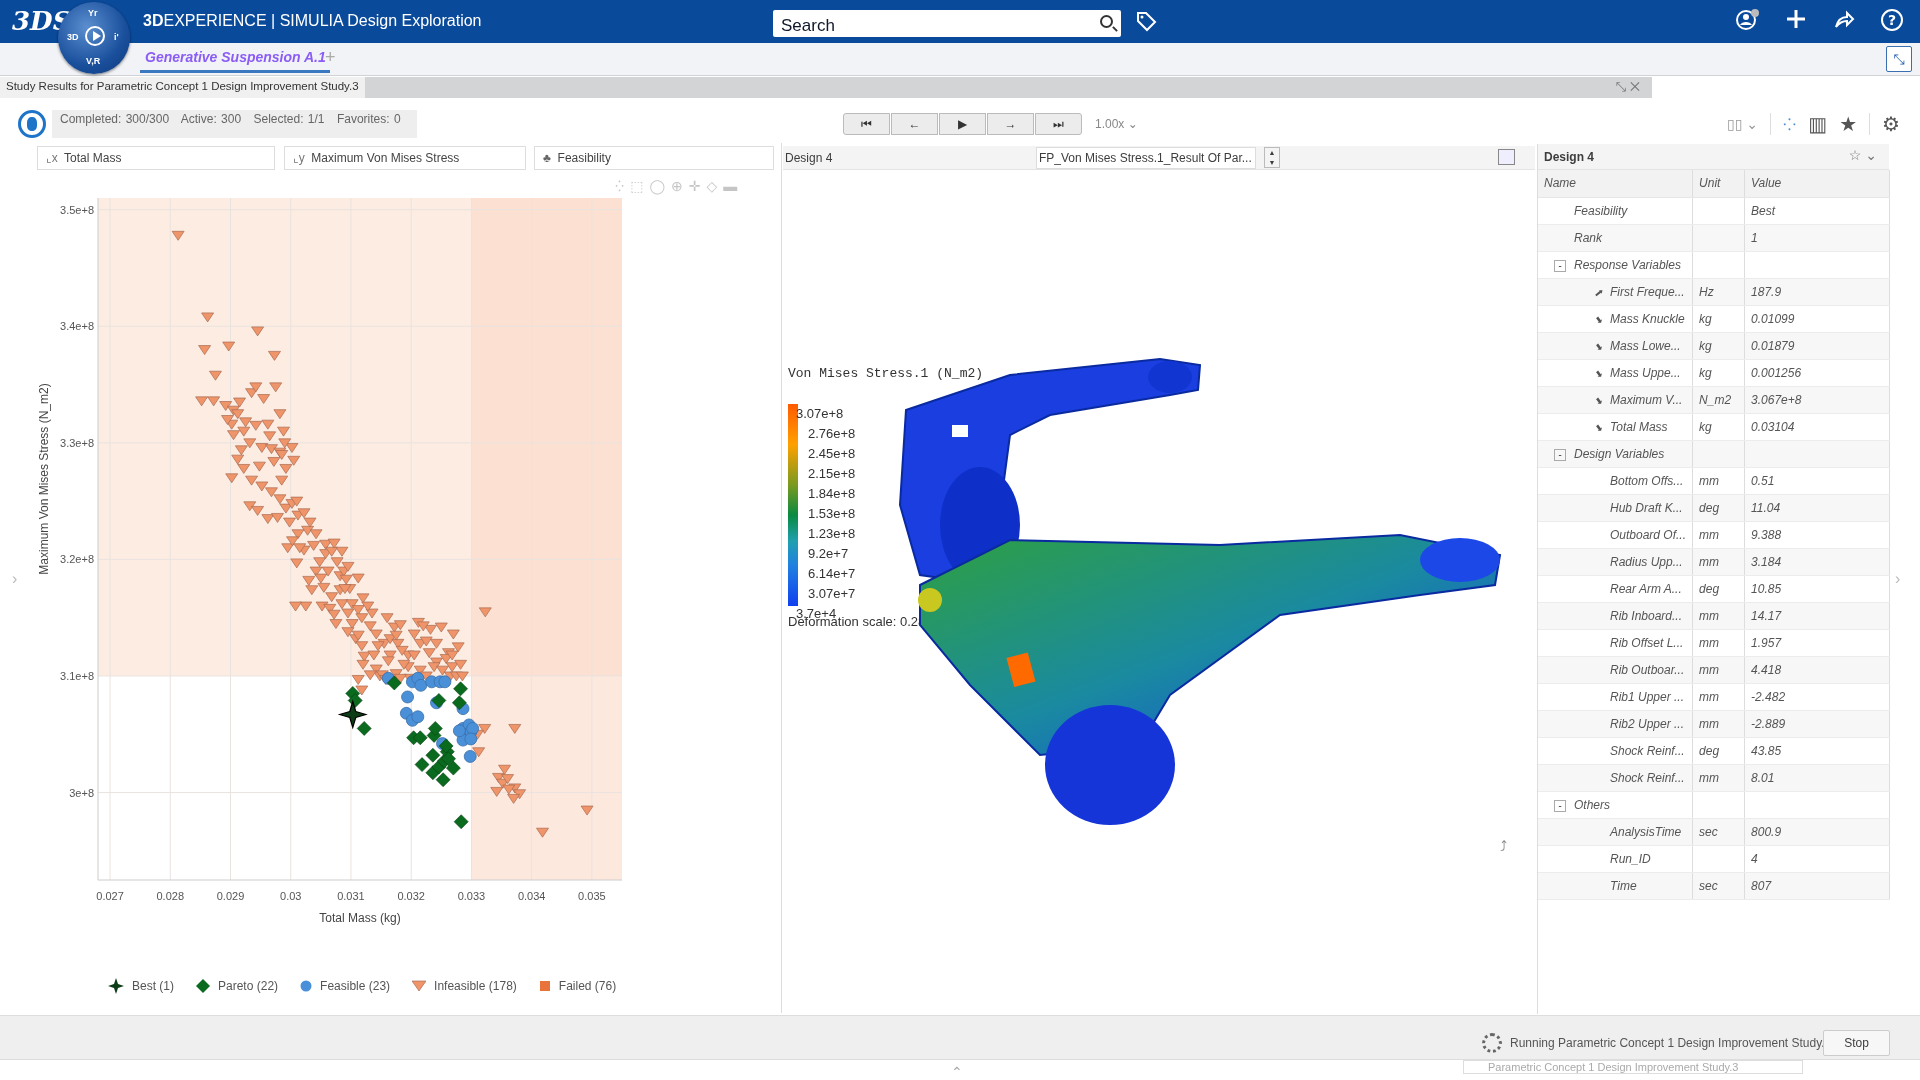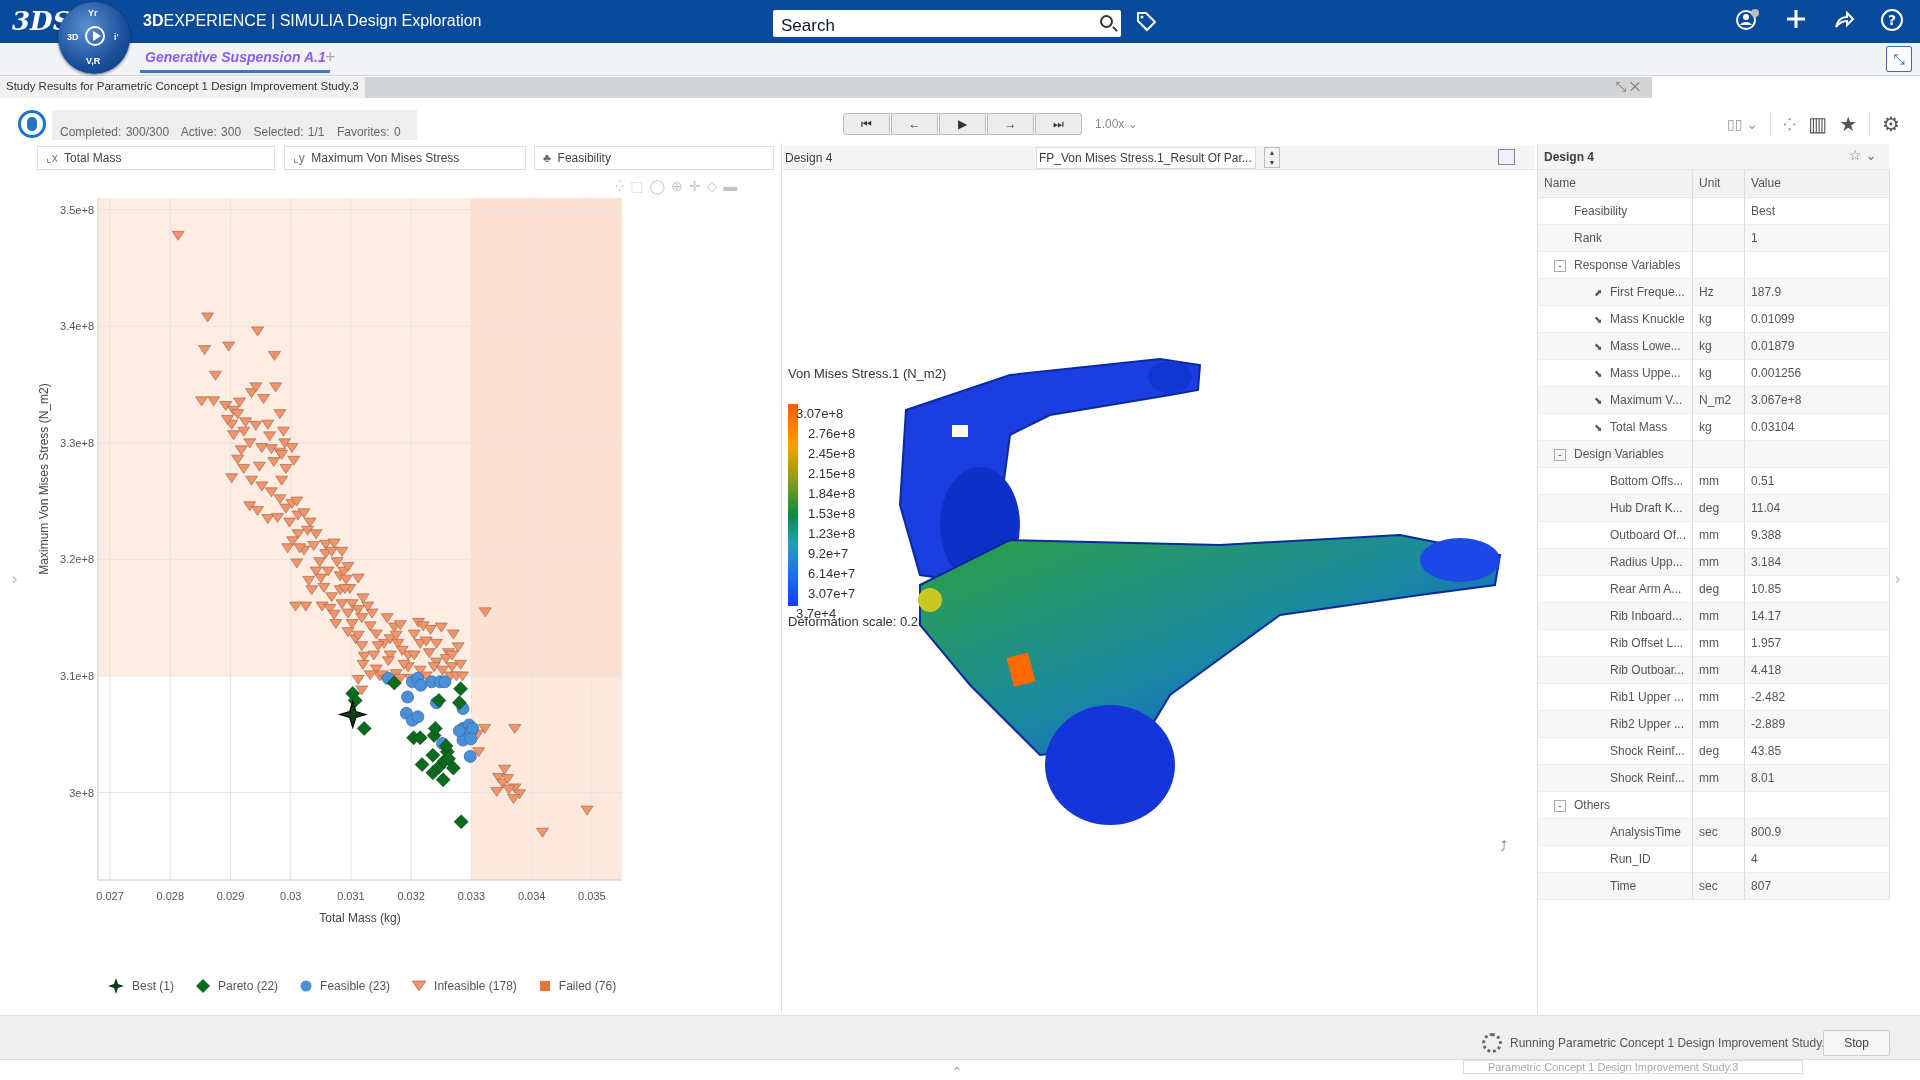--- a/index.html
+++ b/index.html
@@ -22,52 +22,52 @@
   .tabbar { position: absolute; left: 0; top: 43px; width: 1920px; height: 33px; background: #f1f3f6; border-bottom: 1px solid #cfd3d8; }
   .tab { position: absolute; left: 140px; top: 6px; font-size: 14px; font-weight: bold; font-style: italic; color: #8b5cf6; padding: 0 4px 5px 5px; border-bottom: 3px solid #3a79c0; }
   .tab-add { position: absolute; left: 325px; top: 4px; font-size: 18px; color: #aaa; }
   .collapse-btn { position: absolute; right: 8px; top: 3px; width: 26px; height: 26px; border: 1px solid #3a6fb0; border-radius: 2px; background: #fff; color: #1a5ab0; font-size: 14px; text-align: center; line-height: 24px; }
   .panelbar { position: absolute; left: 0; top: 77px; width: 1652px; height: 21px; background: #d3d4d6; }
   .panel-tab { position: absolute; left: 0; top: 0; height: 21px; padding: 3px 6px; background: #f0f0f0; font-size: 11.5px; color: #333; }
   .panelbar .ctrls { position: absolute; right: 8px; top: 2px; font-size: 13px; color: #777; letter-spacing: 4px; }
   .toolbar { position: absolute; left: 0; top: 104px; width: 1920px; height: 40px; background: #fff; }
   .info-btn { position: absolute; left: 18px; top: 6px; width: 28px; height: 28px; border-radius: 50%; border: 3px solid #1e74c8; }
   .info-btn:after { content: ""; position: absolute; left: 6px; top: 4px; width: 10px; height: 14px; border-radius: 40%; background: #1e74c8; }
-  .status-box { position: absolute; left: 52px; top: 6px; height: 28px; padding: 15px 8px; background: #eeeeee; font-size: 12px; color: #666; word-spacing: 1px; }
+  .status-box { position: absolute; left: 52px; top: 6px; height: 28px; padding: 2px 8px; background: #eeeeee; font-size: 12px; color: #666; word-spacing: 1px; }
   .status-box span { margin-right: 8px; }
   .playctrl { position: absolute; left: 843px; top: 113px; display: flex; }
   .playctrl div { width: 47px; height: 22px; border: 1px solid #bbb; background: #ececec; margin-right: 1px; text-align: center; font-size: 12px; line-height: 20px; color: #333; }
   .playctrl div:first-child { border-radius: 3px 0 0 3px; }
   .playctrl div:last-child { border-radius: 0 3px 3px 0; }
   .speed { position: absolute; left: 1095px; top: 117px; font-size: 12px; color: #888; }
   .right-tools { position: absolute; top: 112px; right: 20px; display: flex; gap: 12px; align-items: center; font-size: 20px; color: #555; }
   .field-row { position: absolute; top: 146px; height: 24px; border: 1px solid #ddd; background: #fff; font-size: 12px; padding: 4px 8px; color: #444; }
   .leftpanel-border { position: absolute; left: 28px; top: 143px; width: 754px; height: 870px; border-right: 1px solid #ddd; }
   .chart-tools { position: absolute; left: 615px; top: 176px; color: #c5c5c5; font-size: 14px; letter-spacing: 6px; }
   #chart { position: absolute; left: 28px; top: 190px; }
   .legend { position: absolute; left: 108px; top: 978px; display: flex; gap: 22px; font-size: 12px; color: #555; align-items: center; }
   .legend .item { display: flex; align-items: center; gap: 8px; }
   .viewer-head { position: absolute; left: 783px; top: 146px; width: 752px; height: 24px; background: #f4f4f4; border-bottom: 1px solid #e4e4e4; }
   .viewer-head .dname { position: absolute; left: 2px; top: 5px; font-size: 12px; }
   .viewer-head .sel { position: absolute; left: 253px; top: 1px; width: 220px; height: 22px; background: #fff; border: 1px solid #ddd; font-size: 12px; padding: 3px 2px; }
   .viewer-head .spin { position: absolute; left: 481px; top: 1px; width: 16px; height: 21px; border: 1px solid #bbb; background: #f4f4f4; font-size: 7px; line-height: 10px; text-align: center; }
   .viewer-head .img-ico { position: absolute; right: 20px; top: 3px; width: 17px; height: 16px; border: 1px solid #888; background: #eef; }
   .stress-legend { position: absolute; left: 788px; top: 366px; font-size: 13px; color: #333; }
-  .stress-legend .title { margin-bottom: 10px; }
+  .stress-legend .title { margin-bottom: 10px; font-family: Liberation Mono, monospace; }
   .cbar { position: absolute; left: 0; top: 38px; width: 10px; height: 202px; background: linear-gradient(to bottom, #ff5a00, #ffa000 20%, #7a9a20 40%, #0a8a40 55%, #20a0b0 68%, #2080e0 80%, #1040f0 100%); }
   .ticks { position: absolute; left: 20px; top: 38px; }
   .ticks div { height: 20px; line-height: 20px; font-size: 13px; }
   .ticks div:first-child { margin-left: -12px; }
   .ticks div:last-child { margin-left: -12px; }
   .deform { position: absolute; left: 0; top: 248px; font-size: 13px; white-space: nowrap; }
   .part { position: absolute; left: 880px; top: 355px; }
   .rp { position: absolute; left: 1537px; top: 144px; width: 352px; height: 870px; border-left: 1px solid #ddd; }
   .rp-head { height: 26px; background: #f4f4f4; border-bottom: 1px solid #e4e4e4; font-size: 12px; font-weight: bold; padding: 6px 6px; position: relative; }
   .rp-head .ico { position: absolute; right: 12px; top: 3px; font-size: 14px; font-weight: normal; color: #777; }
-  table { border-collapse: collapse; width: 352px; font-size: 12px; color: #555; }
+  table { border-collapse: collapse; width: 352px; font-size: 12px; color: #555; font-style: italic; }
   th { background: #f2f2f2; font-weight: normal; text-align: left; padding: 0 6px; height: 27px; border-right: 1px solid #ddd; border-bottom: 1px solid #e6e6e6; }
   td { height: 27px; padding: 0 6px; border-right: 1px solid #ddd; border-bottom: 1px solid #ececec; white-space: nowrap; overflow: hidden; }
   tr:nth-child(even) td { background: #f7f7f7; }
   td.n1 { padding-left: 36px; }
   td.grp { padding-left: 16px; }
   td.n2 { padding-left: 72px; position: relative; }
   .pm { display: inline-block; width: 12px; height: 12px; border: 1px solid #aaa; font-size: 10px; line-height: 9px; text-align: center; margin-right: 8px; }
   .rvicon { display: inline-block; width: 12px; margin-left: -16px; margin-right: 4px; color: #555; font-size: 10px; }
   .side-arrow { position: absolute; font-size: 16px; color: #bbb; }
   .bottom-area { position: absolute; left: 0; top: 1015px; width: 1920px; height: 45px; background: #efefef; border-top: 1px solid #ddd; border-bottom: 1px solid #ddd; }

